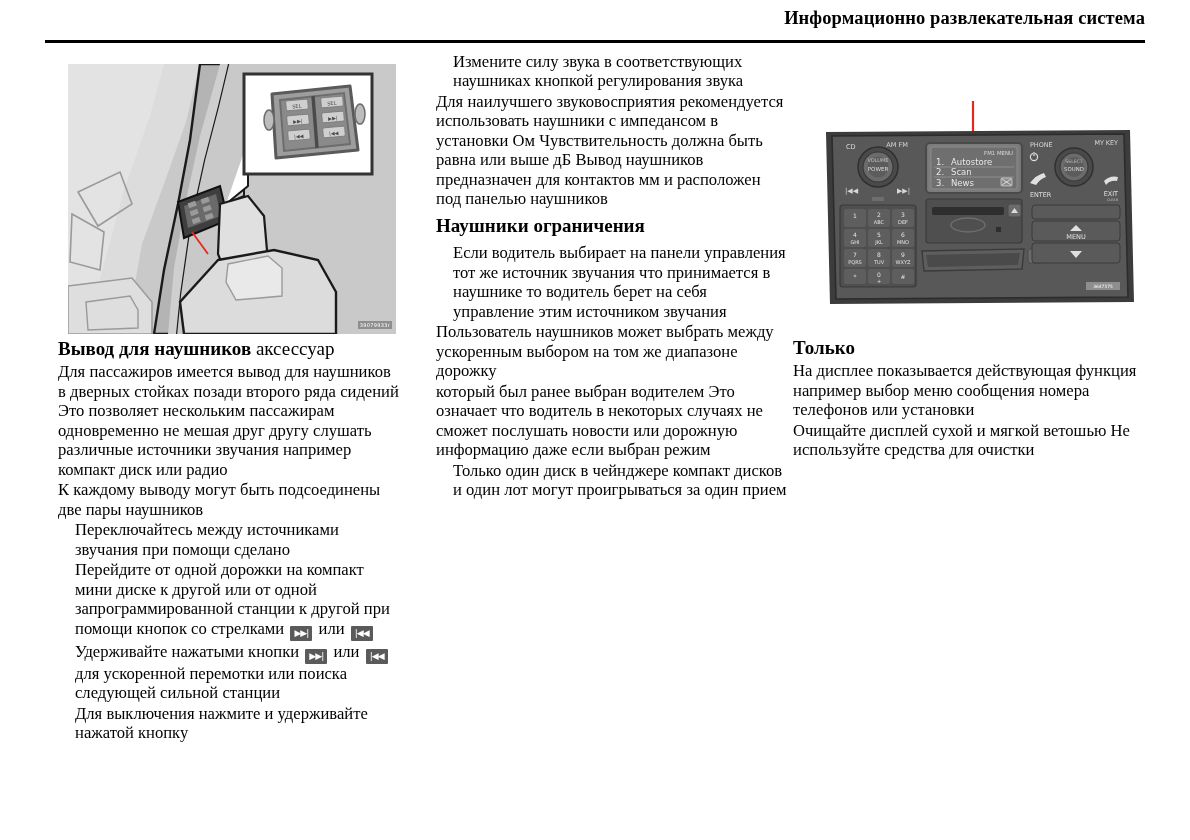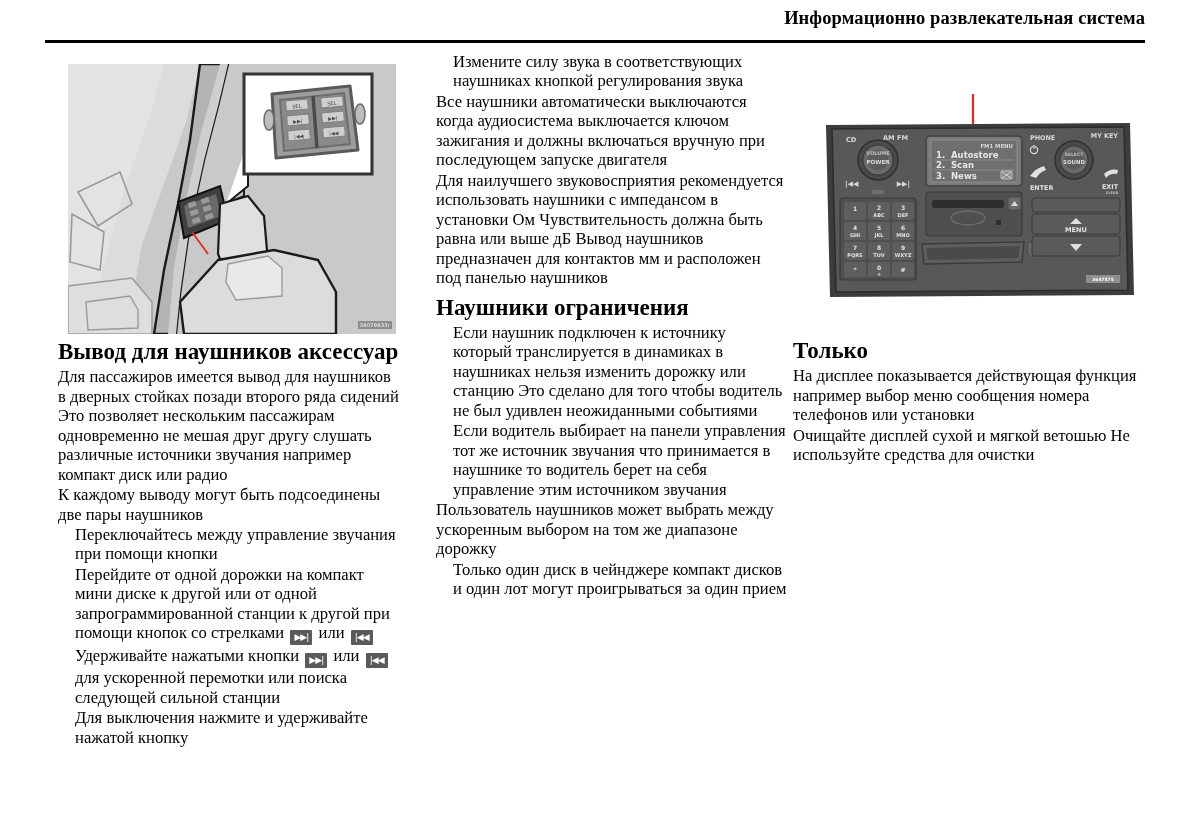--- a/index.html
+++ b/index.html
@@ -34,26 +34,26 @@
   }
 
   
   .col { position: absolute; top: 52px; }
   #col-left   { left: 58px;  width: 344px; }
   #col-mid    { left: 412px; width: 352px; margin-left: 24px; }
   #col-right  { left: 793px; width: 352px; }
 
   
   .h2 {
-    font-size: 23px;
+    font-size: 19px;
     font-weight: bold;
     margin: 0 0 2px 0;
     line-height: 1.18;
   }
-  .h2 .reg { font-weight: bold; }
+  .h2 .reg { font-weight: normal; }
   .para {
     font-size: 16.6px;
     line-height: 1.175;
     margin: 0 0 0 0;
     text-align: left;
     hyphens: none;
   }
   .para + .para { margin-top: 1px; }
   .indent { padding-left: 17px; }
   .gap-s { margin-top: 6px; }
@@ -83,22 +83,22 @@
     left: 68px; top: 64px;
     width: 328px; height: 270px;
     background: #c9c9c9;
     overflow: hidden;
   }
   #fig-headphone-outlet svg { display: block; }
 
   
   #fig-audio-unit {
     position: absolute;
-    left: 818px; top: 90px;
-    width: 320px; height: 212px; font-weight: bold;
+    left: 818px; top: 97px;
+    width: 320px; height: 212px;
   }
   #fig-audio-unit svg { display: block; }
 
   .fig-caption-code {
     position: absolute;
     font-size: 5px;
     color: #ffffff;
     background: #8e8e8e;
     font-family: "DejaVu Sans", sans-serif;
     letter-spacing: .3px;
@@ -313,43 +313,42 @@
   </svg>
 </div>
 
 <div class="col" id="col-left">
   <div style="height:286px"></div>
   <h2 class="h2">
     <span>Вывод для наушников</span><span class="reg">  аксессуар</span>
   </h2>
   <p class="para">Для пассажиров имеется вывод для наушников в дверных стойках позади второго ряда сидений  Это позволяет нескольким пассажирам одновременно  не мешая друг другу  слушать различные источники звучания  например  компакт диск или радио</p>
   <p class="para gap-s">К каждому выводу могут быть подсоединены две пары наушников</p>
-  <p class="para indent gap-s">Переключайтесь между управление звучания при помощи кнопки</p>
+  <p class="para indent gap-s">Переключайтесь между источниками звучания при помощи сделано</p>
   <p class="para indent gap-s"><span>Перейдите от одной дорожки на компакт мини диске к другой или от одной запрограммированной станции к другой при помощи кнопок со стрелками</span>
     <span class="btn-glyph">▶▶|</span>
     <span>или</span>
     <span class="btn-glyph">|◀◀</span>
   </p>
   <p class="para indent gap-s"><span>Удерживайте нажатыми кнопки</span>
     <span class="btn-glyph">▶▶|</span>
     <span>или</span>
     <span class="btn-glyph">|◀◀</span>
     <span>для ускоренной перемотки или поиска следующей сильной станции</span>
   </p>
   <p class="para indent gap-s">Для выключения нажмите и удерживайте нажатой кнопку</p>
 </div>
 
 <div class="col" id="col-mid">
   <p class="para indent">Измените силу звука в соответствующих наушниках кнопкой регулирования звука</p>
-  <p class="para gap-s">Все наушники автоматически выключаются когда аудиосистема выключается ключом зажигания  и должны включаться вручную при последующем запуске двигателя</p>
   <p class="para gap-s">Для наилучшего звуковосприятия рекомендуется использовать наушники с импедансом в установки         Ом Чувствительность должна быть равна или выше        дБ  Вывод наушников предназначен для контактов         мм и расположен под панелью наушников</p>
   <h2 class="h2 gap-s">Наушники   ограничения</h2>
-  <p class="para indent">Если наушник подключен к источнику который транслируется в динамиках  в наушниках нельзя изменить дорожку или станцию  Это сделано для того чтобы водитель не был удивлен неожиданными событиями</p>
   <p class="para indent gap-s">Если водитель выбирает на панели управления тот же источник звучания что принимается в наушнике  то водитель берет на себя управление этим источником звучания</p>
   <p class="para gap-s">Пользователь наушников может выбрать между ускоренным выбором на том же диапазоне дорожку</p>
+  <p class="para">который был ранее выбран водителем  Это означает  что водитель в некоторых случаях не сможет послушать новости или дорожную информацию  даже если выбран режим</p>
   <p class="para indent gap-l">Только один диск в чейнджере компакт дисков и один лот могут проигрываться за один прием</p>
 </div>
 
 <div class="col" id="col-right">
   <div style="height:285px"></div>
   <h2 class="h2">Только</h2>
   <p class="para">На дисплее       показывается действующая функция  например  выбор меню сообщения  номера телефонов или установки</p>
   <p class="para" style="">Очищайте дисплей сухой и мягкой ветошью  Не используйте средства для очистки</p>
 </div>
 

